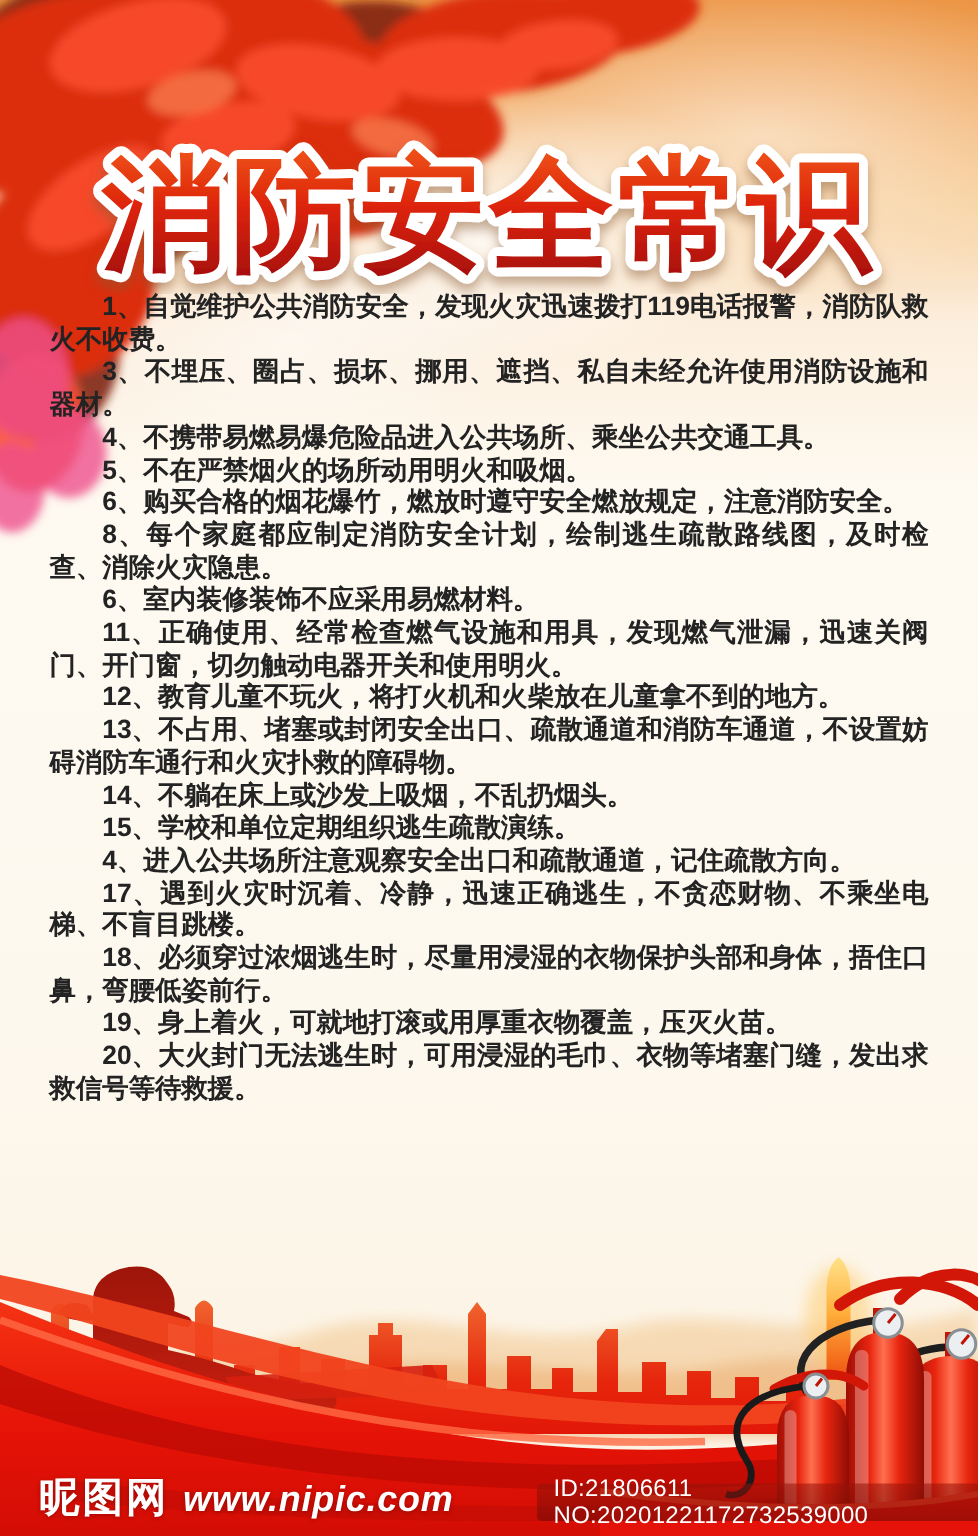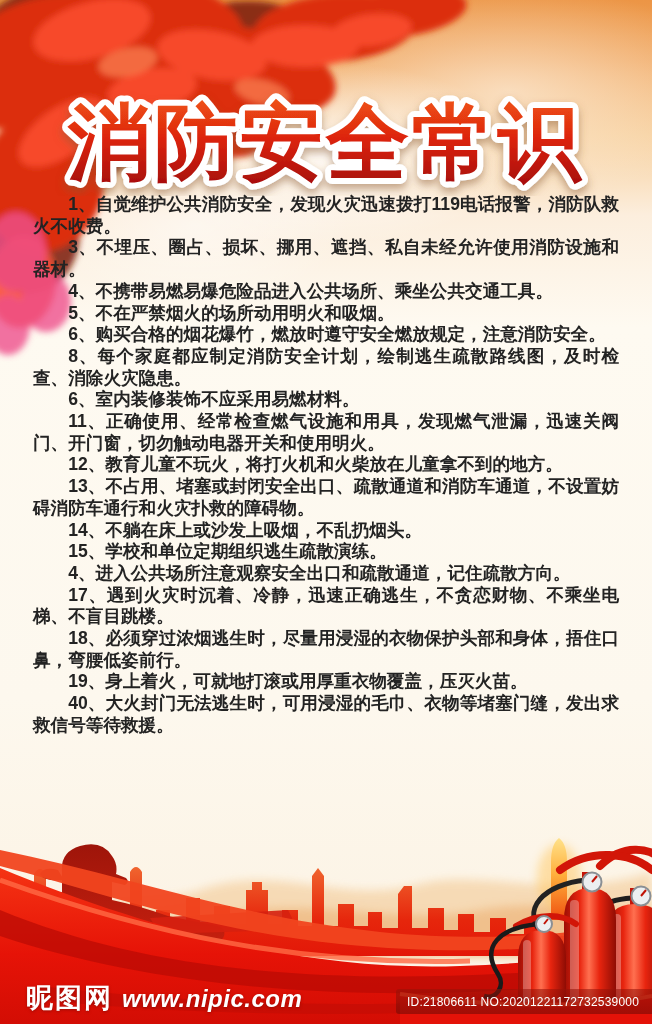--- a/index.html
+++ b/index.html
@@ -24,24 +24,24 @@
   .scene{position:absolute;left:0;bottom:0;width:652px;height:210px;}
   .wm-left{
     position:absolute;left:26px;bottom:8px;color:#fff;display:flex;
     align-items:baseline;gap:9px;z-index:5;
     text-shadow:0 1px 3px rgba(110,10,5,.55);
     justify-content:center;
   }
   .wm-left .site-name{font-size:27px;font-weight:800;letter-spacing:2px;}
   .wm-left .site-url{font-size:24px;font-weight:800;letter-spacing:.5px;font-style:italic;}
   .id-band{
-    position:absolute;right:0;bottom:10px;width:256px;height:25px;z-index:5;
+    position:absolute;right:0;bottom:10px;width:294px;height:25px;z-index:5;
     background:linear-gradient(180deg,rgba(150,18,8,.55),rgba(115,10,5,.6));
     border-radius:3px 0 0 3px;display:flex;align-items:center;padding-left:11px;
-    box-sizing:border-box;color:#fff;font-size:12px;letter-spacing:.2px;font-weight:500;
+    box-sizing:border-box;color:#fff;font-size:16px;letter-spacing:.2px;font-weight:500;
   }
 </style>
 </head>
 <body>
 
 <div class="poster">
 
   <svg class="leaves" width="480" height="390" viewBox="0 0 480 390" aria-hidden="true">
     <defs>
       <filter id="lb" x="-40%" y="-40%" width="180%" height="180%">
@@ -113,21 +113,21 @@
     <p>6、室内装修装饰不应采用易燃材料。</p>
     <p>11、正确使用、经常检查燃气设施和用具，发现燃气泄漏，迅速关阀门、开门窗，切勿触动电器开关和使用明火。</p>
     <p>12、教育儿童不玩火，将打火机和火柴放在儿童拿不到的地方。</p>
     <p>13、不占用、堵塞或封闭安全出口、疏散通道和消防车通道，不设置妨碍消防车通行和火灾扑救的障碍物。</p>
     <p>14、不躺在床上或沙发上吸烟，不乱扔烟头。</p>
     <p>15、学校和单位定期组织逃生疏散演练。</p>
     <p>4、进入公共场所注意观察安全出口和疏散通道，记住疏散方向。</p>
     <p>17、遇到火灾时沉着、冷静，迅速正确逃生，不贪恋财物、不乘坐电梯、不盲目跳楼。</p>
     <p>18、必须穿过浓烟逃生时，尽量用浸湿的衣物保护头部和身体，捂住口鼻，弯腰低姿前行。</p>
     <p>19、身上着火，可就地打滚或用厚重衣物覆盖，压灭火苗。</p>
-    <p>40、大火封门无法逃生时，可用浸湿的毛巾、衣物等堵塞门缝，发出求救信号等待救援。</p>
+    <p>20、大火封门无法逃生时，可用浸湿的毛巾、衣物等堵塞门缝，发出求救信号等待救援。</p>
   </div>
 
   <svg class="scene" width="652" height="210" viewBox="0 0 652 210" aria-hidden="true">
     <defs>
       <filter id="mb" x="-20%" y="-20%" width="140%" height="140%">
           <feGaussianBlur stdDeviation="5"></feGaussianBlur>
         </filter>
       <linearGradient id="cityG" x1="0" y1="0" x2="0" y2="1">
         <stop offset="0" stop-color="#f0652f"></stop>
           <stop offset="0.6" stop-color="#e6260c"></stop>

